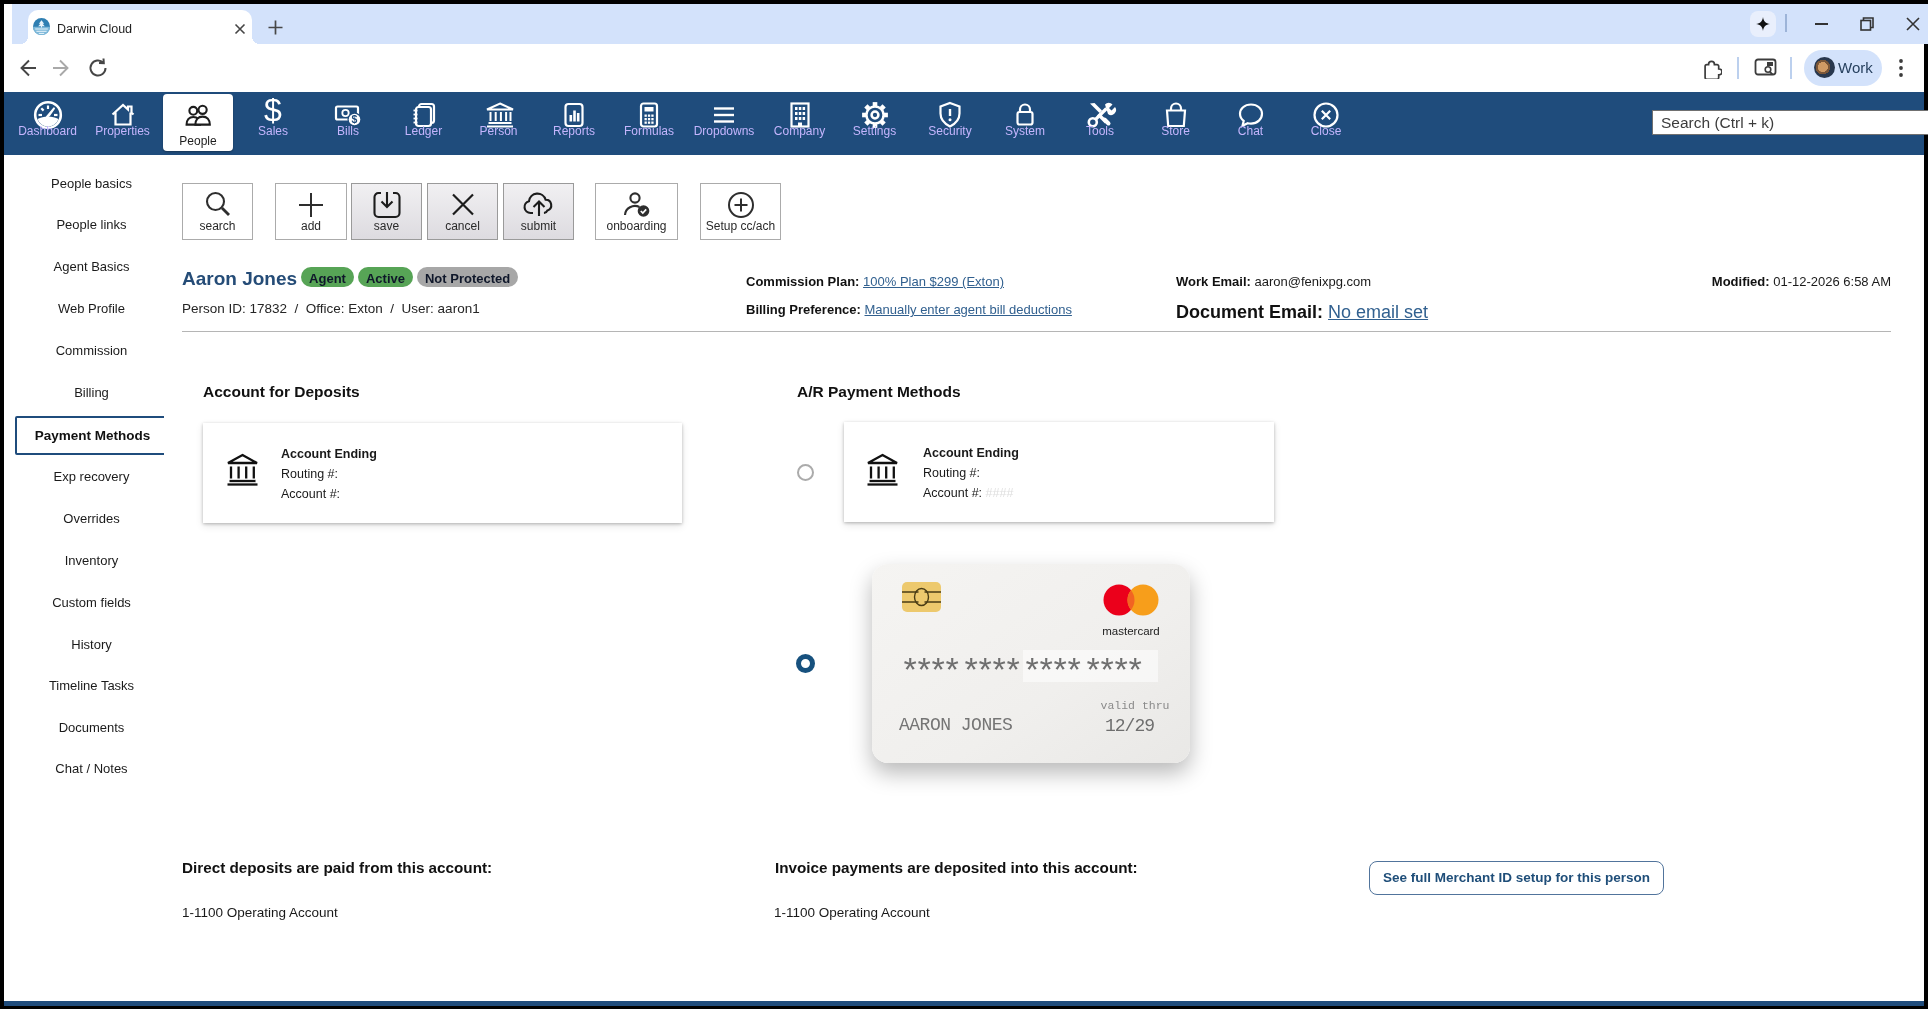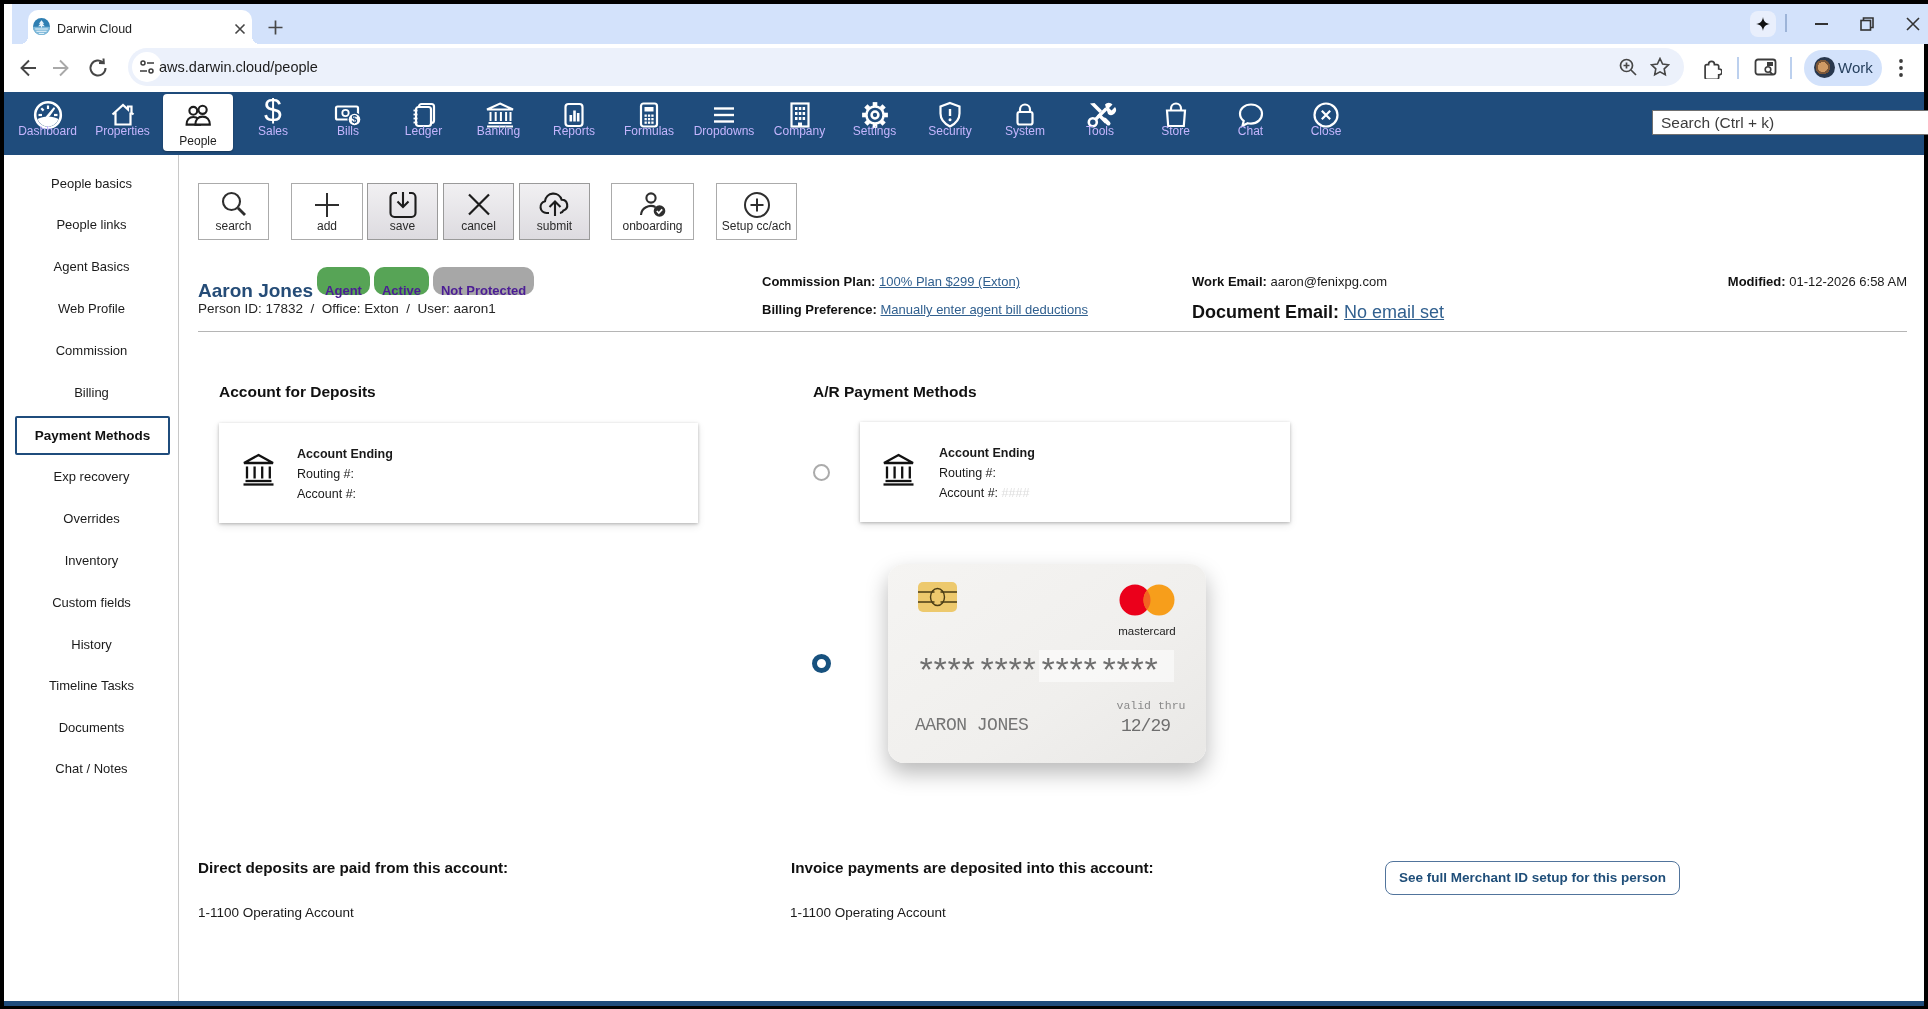--- a/index.html
+++ b/index.html
@@ -22,26 +22,26 @@
 .navlabel { position:absolute; width:100%; top:32px; font-size:12px; color:#c4b5fd; white-space:nowrap; }
 #pplbox { position:absolute; left:159px; top:2px; width:70px; height:57px; background:#fff; border-radius:4px; box-shadow:0 1px 2px rgba(0,0,0,.3); text-align:center; }
 #pplbox .navlabel { color:#1d1d1d; }
 #navsearch { position:absolute; left:1648px; top:18px; width:310px; height:25px; background:#fff; border:1px solid #707070; font-family:"Liberation Sans",sans-serif; font-size:15.5px; color:#3a3a3a; line-height:23px; padding-left:8px; }
 #navsearch::placeholder { color:#3c3c3c; opacity:1; }
 
 #sidebar { position:absolute; left:0; top:151px; width:175px; height:846px; background:#fff; border-right:1px solid #c8c8c8; }
 .sideitem { position:absolute; width:175px; text-align:center; font-size:13px; color:#1b1b1b; }
 #pmbox { position:absolute; left:11px; top:261px; width:155px; height:39px; border:2px solid #1f4c7c; border-radius:2px; text-align:center; font-size:13.5px; font-weight:bold; color:#111; line-height:35px; }
 
-#main { position:absolute; left:176px; top:151px; width:1744px; height:846px; background:#fff; }
+#main { position:absolute; left:160px; top:151px; width:1744px; height:846px; background:#fff; }
 .tbtn { position:absolute; top:28px; height:57px; background:#fff; border:1px solid #ababab; text-align:center; }
 .tbtn.gray { background:linear-gradient(#f1f0f2,#dddbe0); border-color:#9a9a9a; }
 .tbtn svg { position:absolute; top:4px; left:50%; transform:translateX(-50%); }
 .tlabel { position:absolute; width:100%; left:0; bottom:6px; font-size:12px; color:#2a2a2a; white-space:nowrap; }
-.pill { display:inline-block; height:20px; line-height:20px; border-radius:10px; color:#4c1d95; font-size:13px; font-weight:bold; padding:14px 8px; vertical-align:2px; margin-left:4px;}
+.pill { display:inline-block; height:20px; line-height:20px; border-radius:10px; color:#0f172a; font-size:13px; font-weight:bold; padding:2px 8px; vertical-align:2px; margin-left:4px;}
 .green { background:#57a456; }
 .graypill { background:#a7a7a7; }
 a.lk { color:#31608f; text-decoration:underline; }
 .blabel { font-weight:bold; color:#111; }
 .card { position:absolute; background:#fff; box-shadow:0 1px 3px rgba(0,0,0,.25), 0 3px 8px rgba(0,0,0,.10); }
 .bankrow { position:absolute; font-size:12.5px; color:#191919; line-height:20px; }
 </style>
 </head>
 <body>
 <div id="win">
@@ -87,36 +87,20 @@
   <div id="toolbar">
     <svg class="abs" style="left:12px;top:13px" width="22" height="22" viewBox="0 0 22 22">
         <path d="M13 3.5 L5.5 11 L13 18.5 M5.5 11 H20" stroke="#464646" stroke-width="1.9" fill="none"></path>
       </svg>
     <svg class="abs" style="left:47px;top:13px" width="22" height="22" viewBox="0 0 22 22">
         <path d="M9 3.5 L16.5 11 L9 18.5 M16.5 11 H2" stroke="#a9a9a9" stroke-width="1.9" fill="none"></path>
       </svg>
     <svg class="abs" style="left:83px;top:13px" width="22" height="22" viewBox="0 0 22 22">
         <path d="M18.5 11 a7.5 7.5 0 1 1 -2.2-5.3 M16.5 1.5 L16.8 6.2 L12 6.0" stroke="#464646" stroke-width="2" fill="none"></path>
       </svg>
-    <div id="omnibox">
-      <div class="abs" style="left:4px;top:4px;width:30px;height:30px;border-radius:15px;background:#fff"></div>
-      <svg class="abs" style="left:11px;top:11px" width="16" height="16" viewBox="0 0 16 16">
-          <circle cx="4" cy="4" r="2" fill="none" stroke="#3c3c3c" stroke-width="1.5"></circle>
-          <path d="M8 4 H15 M1 12 H8" stroke="#3c3c3c" stroke-width="1.5"></path>
-          <circle cx="12" cy="12" r="2" fill="none" stroke="#3c3c3c" stroke-width="1.5"></circle>
-        </svg>
-      <span id="urltext">aws.darwin.cloud/people</span>
-      <svg class="abs" style="left:1490px;top:9px" width="20" height="20" viewBox="0 0 20 20">
-          <circle cx="8.5" cy="8.5" r="6" fill="none" stroke="#464646" stroke-width="1.7"></circle>
-          <path d="M13 13 L18 18 M8.5 5.5 v6 M5.5 8.5 h6" stroke="#464646" stroke-width="1.7" fill="none"></path>
-        </svg>
-      <svg class="abs" style="left:1522px;top:9px" width="20" height="20" viewBox="0 0 20 20">
-          <path d="M10 1.5 L12.6 7 L18.5 7.8 L14.2 11.9 L15.3 17.8 L10 14.9 L4.7 17.8 L5.8 11.9 L1.5 7.8 L7.4 7 Z" fill="none" stroke="#464646" stroke-width="1.6"></path>
-        </svg>
-    </div>
     <svg class="abs" style="left:1696px;top:13px" width="22" height="22" viewBox="0 0 22 22">
         <path d="M8.6 7.6 V7.2 a2.9 2.9 0 0 1 5.8 0 V7.6 H17 a1.7 1.7 0 0 1 1.7 1.7 V12 h0.4 a2.9 2.9 0 0 1 0 5.8 H18.7 V20.6 a1.7 1.7 0 0 1 -1.7 1.7 H6.8 a1.7 1.7 0 0 1 -1.7 -1.7 V9.3 a1.7 1.7 0 0 1 1.7 -1.7 Z" fill="none" stroke="#3c3c3c" stroke-width="1.7"></path>
       </svg>
     <div class="abs" style="left:1733px;top:13px;width:2px;height:22px;background:#bcd0ee"></div>
     <svg class="abs" style="left:1750px;top:13px" width="23" height="22" viewBox="0 0 23 22">
         <rect x="1.5" y="2.5" width="20" height="15" rx="2.5" fill="none" stroke="#3c3c3c" stroke-width="1.8"></rect>
         <rect x="13" y="5" width="6" height="4" fill="#3c3c3c"></rect>
         <circle cx="14" cy="12.5" r="2.8" fill="none" stroke="#3c3c3c" stroke-width="1.6"></circle>
         <path d="M16 14.8 L18.6 17.6" stroke="#3c3c3c" stroke-width="1.8"></path>
       </svg>
@@ -198,21 +182,21 @@
             <path d="M16 3.5 L29 9.5 H3 Z"></path>
             <path d="M6.5 12 V21"></path>
             <path d="M11.7 12 V21"></path>
             <path d="M16.9 12 V21"></path>
             <path d="M22.1 12 V21"></path>
             <path d="M26.5 12 V21"></path>
             <path d="M4.5 23 H27.5"></path>
             <path d="M3 26.5 H29"></path>
           </g>
         </svg>
-      <div class="navlabel">Banking</div>
+      <div class="navlabel">Person</div>
     </div>
     <div class="navitem" style="left:532px">
       <svg width="30" height="30" viewBox="0 0 30 30">
           <rect x="6.5" y="4" width="17" height="22" rx="3" fill="none" stroke="#fff" stroke-width="2.2"></rect>
           <rect x="10.5" y="15" width="2.6" height="6.5" fill="#fff"></rect>
           <rect x="14.2" y="10.5" width="2.6" height="11" fill="#fff"></rect>
           <rect x="17.9" y="13" width="2.6" height="8.5" fill="#fff"></rect>
         </svg>
       <div class="navlabel">Reports</div>
     </div>

